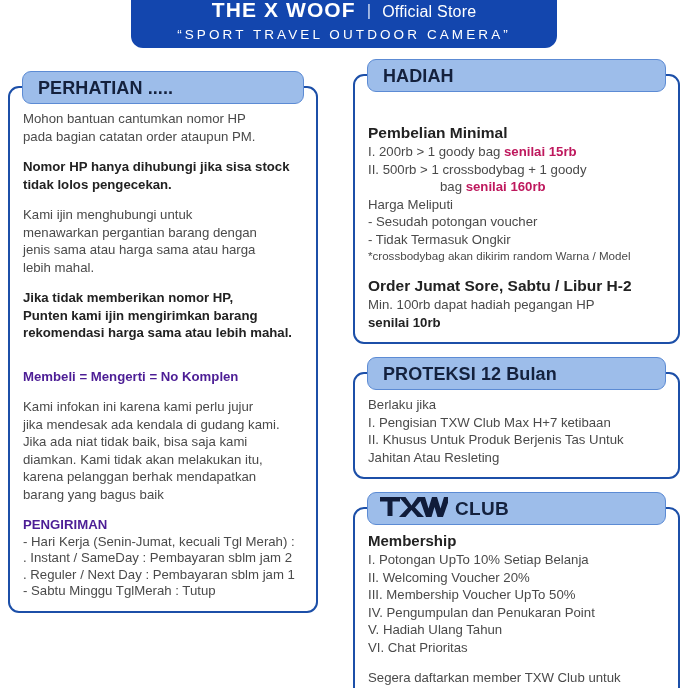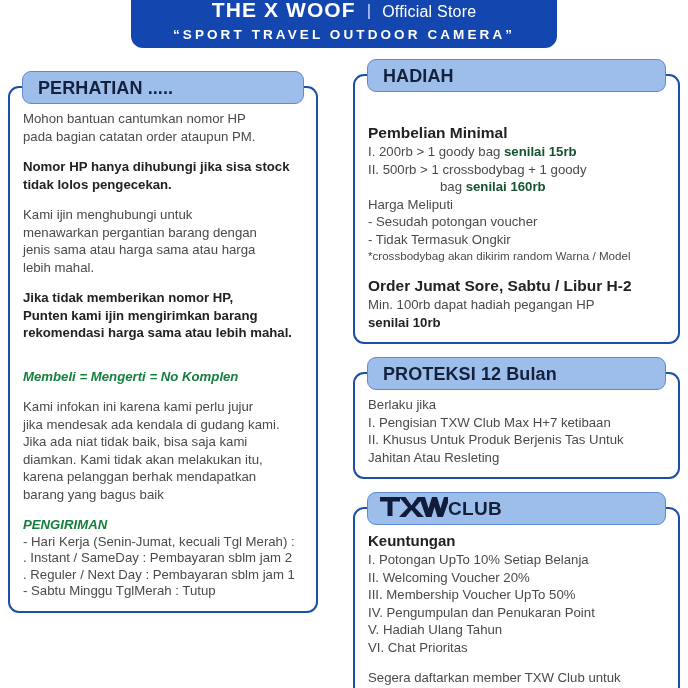--- a/index.html
+++ b/index.html
@@ -53,21 +53,21 @@
   }
   .official {
     font-size: 16px;
     font-weight: 400;
     letter-spacing: .2px;
   }
   .banner-row2 {
     margin-top: 7px;
     color: #ffffff;
     font-size: 13.5px;
-    font-weight: bold;
+    font-weight: normal;
     letter-spacing: 3.1px;
     white-space: nowrap;
   }
 
   
   .col {
     position: absolute;
     top: 0;
   }
   .col-left  { left: 8px;  width: 310px; }
@@ -114,37 +114,37 @@
     line-height: 17.5px;
     color: #4a4a4a;
     white-space: pre-line;
   }
   p.t.bold {
     font-weight: bold;
     color: #222222;
   }
   p.t.accent {
     font-weight: bold;
-    color: #15803d;
-    font-style: italic;
+    color: #4c1d95;
   }
   p.t.small {
     font-size: 11.6px;
     line-height: 15px;
   }
   p.t.tight {
     line-height: 16.5px;
   }
   .gap { height: 13px; }
-  b.hl { color: #14532d; font-weight: bold; }
+  b.hl { color: #be185d; font-weight: bold; }
   .indent-bag { display: block; padding-left: 72px; }
 
   
   .txw-pill {
     padding-left: 12px;
+    gap: 7px;
   }
   .txw-logo {
     display: block;
   }
   .club-word {
     font-size: 19px;
     font-weight: bold;
     color: #14213d;
     letter-spacing: .3px;
     line-height: 1;
@@ -246,21 +246,21 @@
             <path d="M0 2 h40 v9 h-15 v29 h-10 v-29 h-15 z"></path>
 
             <path d="M38 2 h13 l12 17 l12 -17 h13 l-18 21 l18 19 h-13 l-12 -14 l-12 14 h-13 l18 -19 z"></path>
             <path d="M78 2 h12 l7 23 l7 -23 h10 l7 23 l7 -23 h12 l-14 40 h-11 l-6 -20 l-6 20 h-11 z"></path>
           </g>
         </svg>
       </span>
       <span class="club-word">CLUB</span>
     </div>
     <div class="card-body">
-      <p class="t bold" style="font-size:15px;line-height:20px;">Keuntungan</p>
+      <p class="t bold" style="font-size:15px;line-height:20px;">Membership</p>
       <p class="t">I.   Potongan UpTo 10% Setiap Belanja
 II.  Welcoming Voucher 20%
 III. Membership Voucher UpTo 50%
 IV. Pengumpulan dan Penukaran Point
 V.  Hadiah Ulang Tahun
 VI. Chat Prioritas</p>
       <div class="gap"></div>
       <p class="t">Segera daftarkan member TXW Club untuk
 mendapatkan 6 keuntungan di atas.</p>
     </div>

